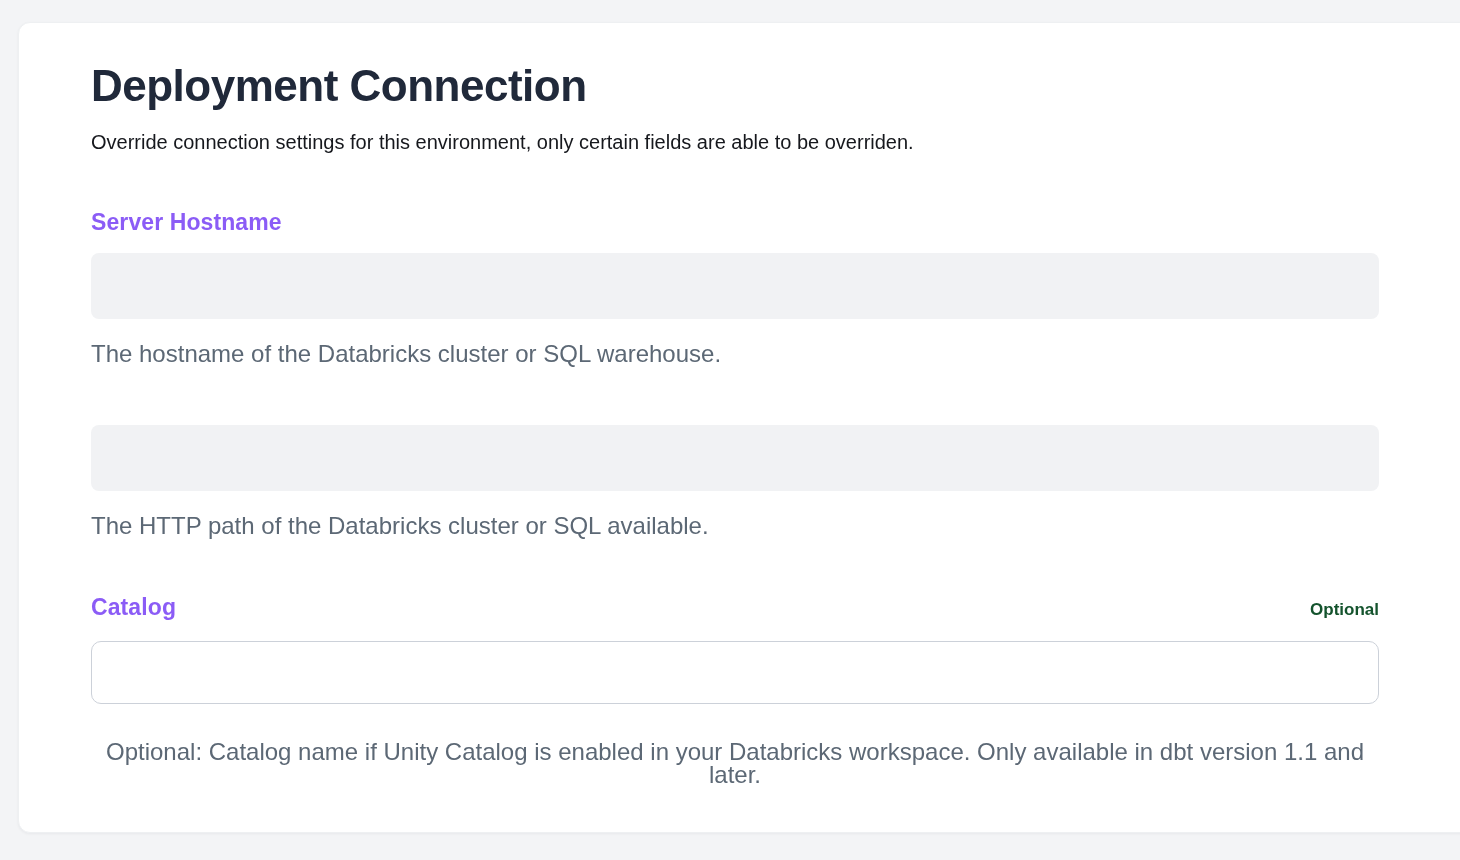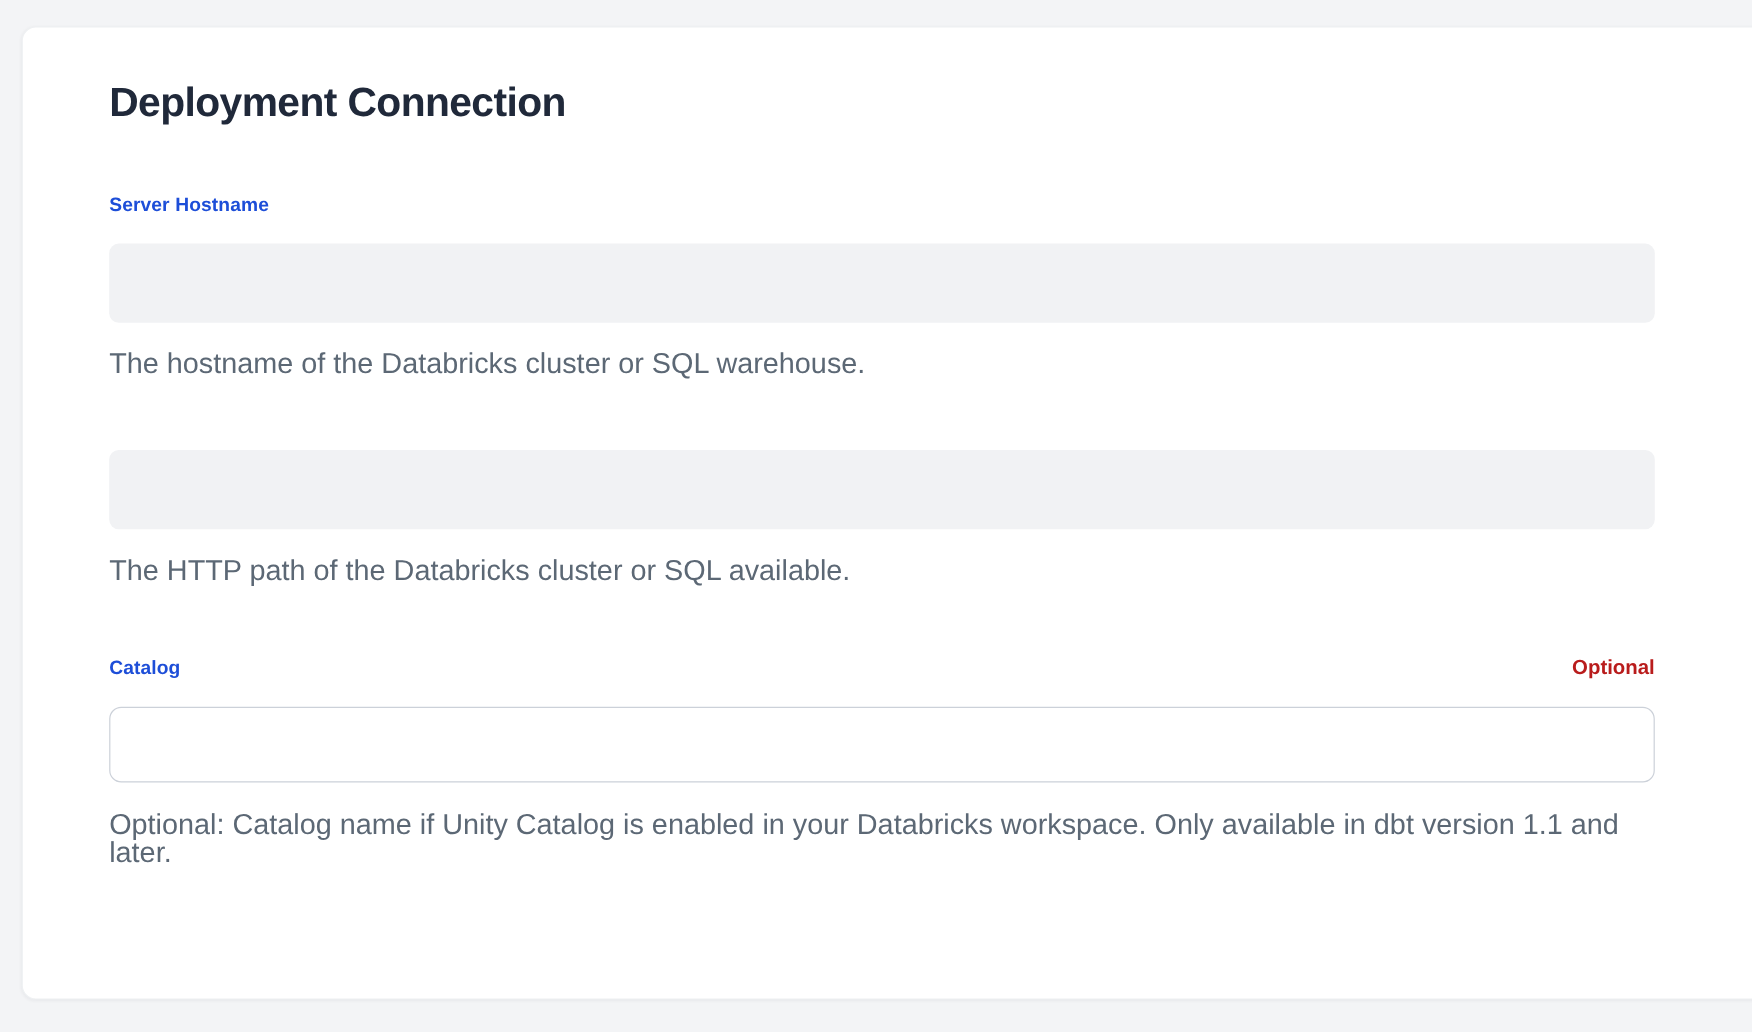--- a/index.html
+++ b/index.html
@@ -19,21 +19,21 @@
     border-radius: 12px;
     box-shadow: 0 1px 3px rgba(16,24,40,0.05);
   }
   .content {
     padding: 44px 0 0 72px;
     width: 1360px;            
   }
   .inner { width: 1288px; }
 
   .page-title {
-    font-size: 34px;
+    font-size: 44px;
     line-height: 38px;
     font-weight: 700;
     letter-spacing: -0.5px;
     color: #20293a;
   }
   .page-subtitle {
     margin-top: 24px;
     font-size: 20px;
     line-height: 26px;
     color: #16181d;
@@ -43,29 +43,29 @@
   .field-section + .field-section { margin-top: 60px; }
 
   .label-row {
     display: flex;
     justify-content: space-between;
     align-items: baseline;
     line-height: 20px;
     margin-bottom: 21px;
   }
   .field-label {
-    font-size: 16px;
+    font-size: 23px;
     font-weight: 700;
-    color: #1d4ed8;
+    color: #8b5cf6;
     letter-spacing: 0.1px;
   }
   .optional-flag {
     font-size: 17px;
     font-weight: 700;
-    color: #b91c1c;
+    color: #14532d;
   }
 
   .text-input {
     display: block;
     width: 1288px;
     height: 66px;
     border-radius: 8px;
     font-family: "Liberation Sans", sans-serif;
     font-size: 20px;
     color: #20293a;
@@ -83,31 +83,32 @@
     border-radius: 10px;
   }
 
   .field-help {
     margin-top: 23px;
     font-size: 24px;
     line-height: 23px;
     color: #5c6875;
   }
   .field-section.catalog .text-input { margin-top: 0; }
-  .field-section.catalog .field-help { margin-top: 24px; }
+  .field-section.catalog .field-help { margin-top: 36px; text-align: center; }
 </style>
 </head>
 <body>
 
 <div class="card">
   <div class="content">
     <div class="inner">
 
       <h1 class="page-title">Deployment Connection</h1>
 
+      <p class="page-subtitle">Override connection settings for this environment, only certain fields are able to be overriden.</p>
 
       <div class="field-section">
         <div class="label-row">
           <span class="field-label">Server Hostname</span>
         </div>
         <input class="text-input disabled" type="text" disabled="" value="" style="">
         <p class="field-help">The hostname of the Databricks cluster or SQL warehouse.</p>
       </div>
 
       <div class="field-section">

